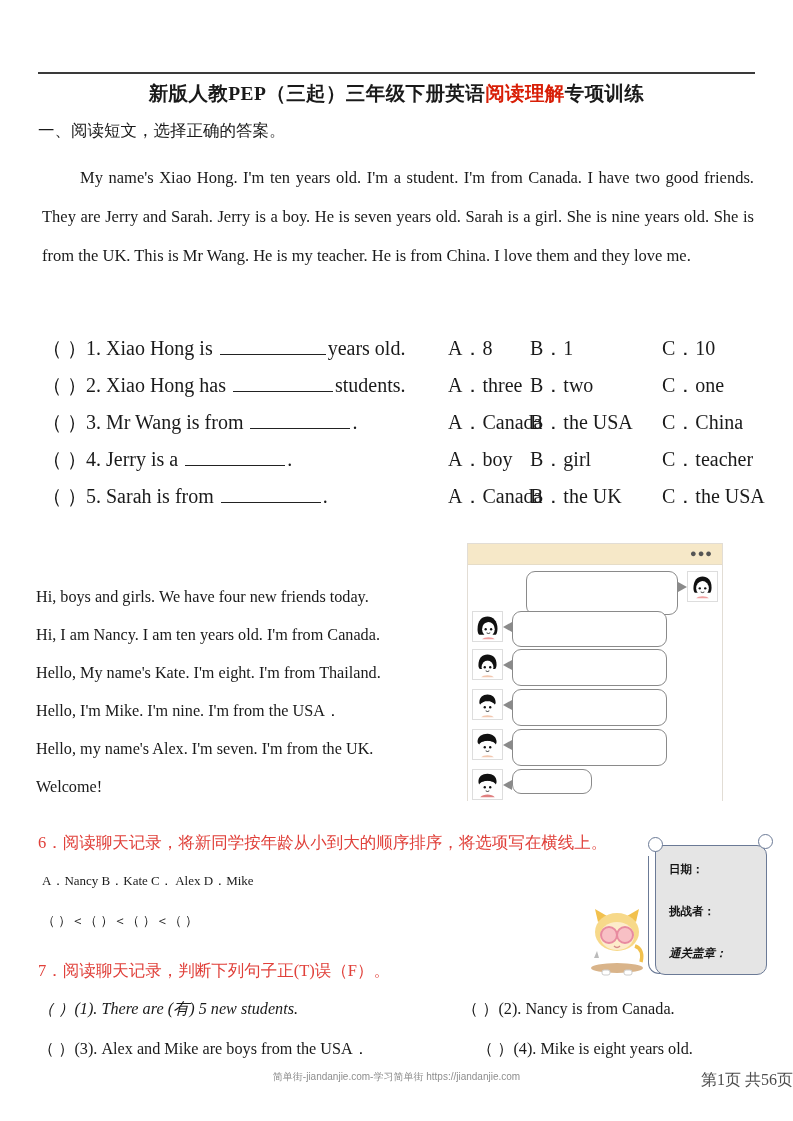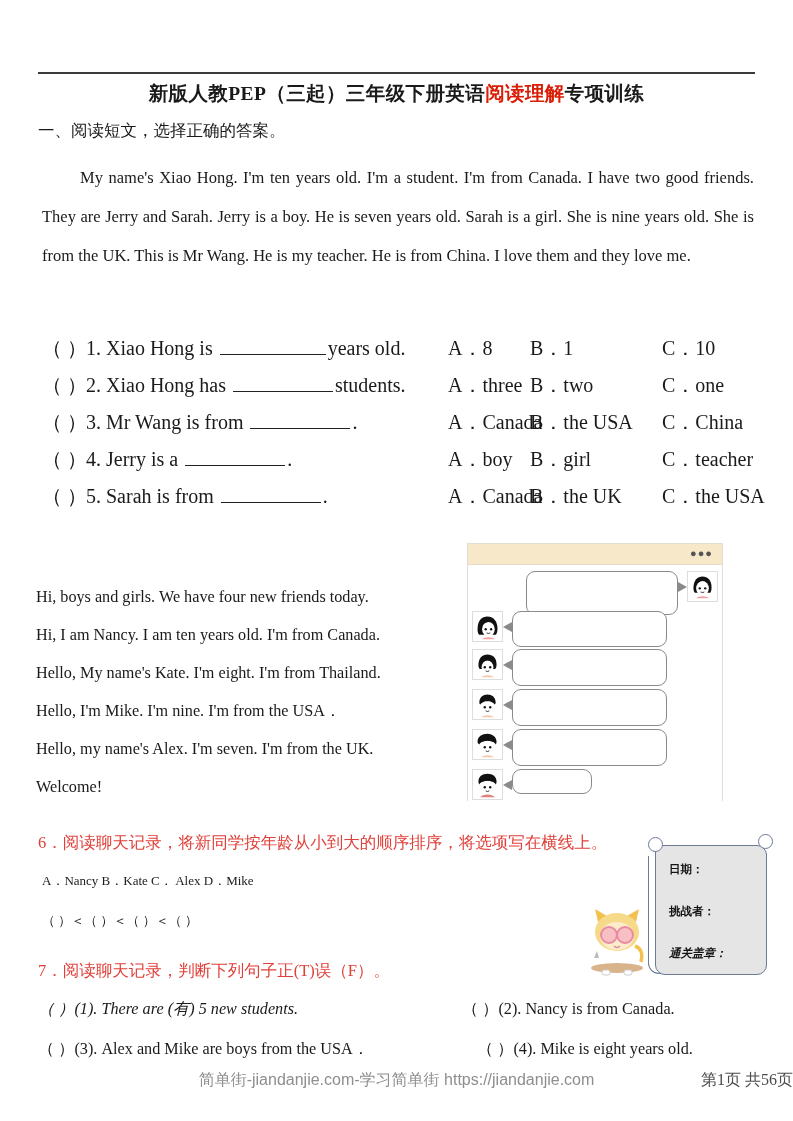--- a/index.html
+++ b/index.html
@@ -237,21 +237,21 @@
     white-space: nowrap;
   }
 
   
   .footer-wm {
     position: absolute;
     left: 0;
     top: 1070px;
     width: 793px;
     text-align: center;
-    font-size: 16px;
+    font-size: 10px;
     color: #8e8e8e;
     font-family: "Liberation Sans", sans-serif;
     white-space: nowrap;
   }
   .footer-page {
     position: absolute;
     left: 0;
     top: 1070px;
     width: 793px;
     text-align: right;

